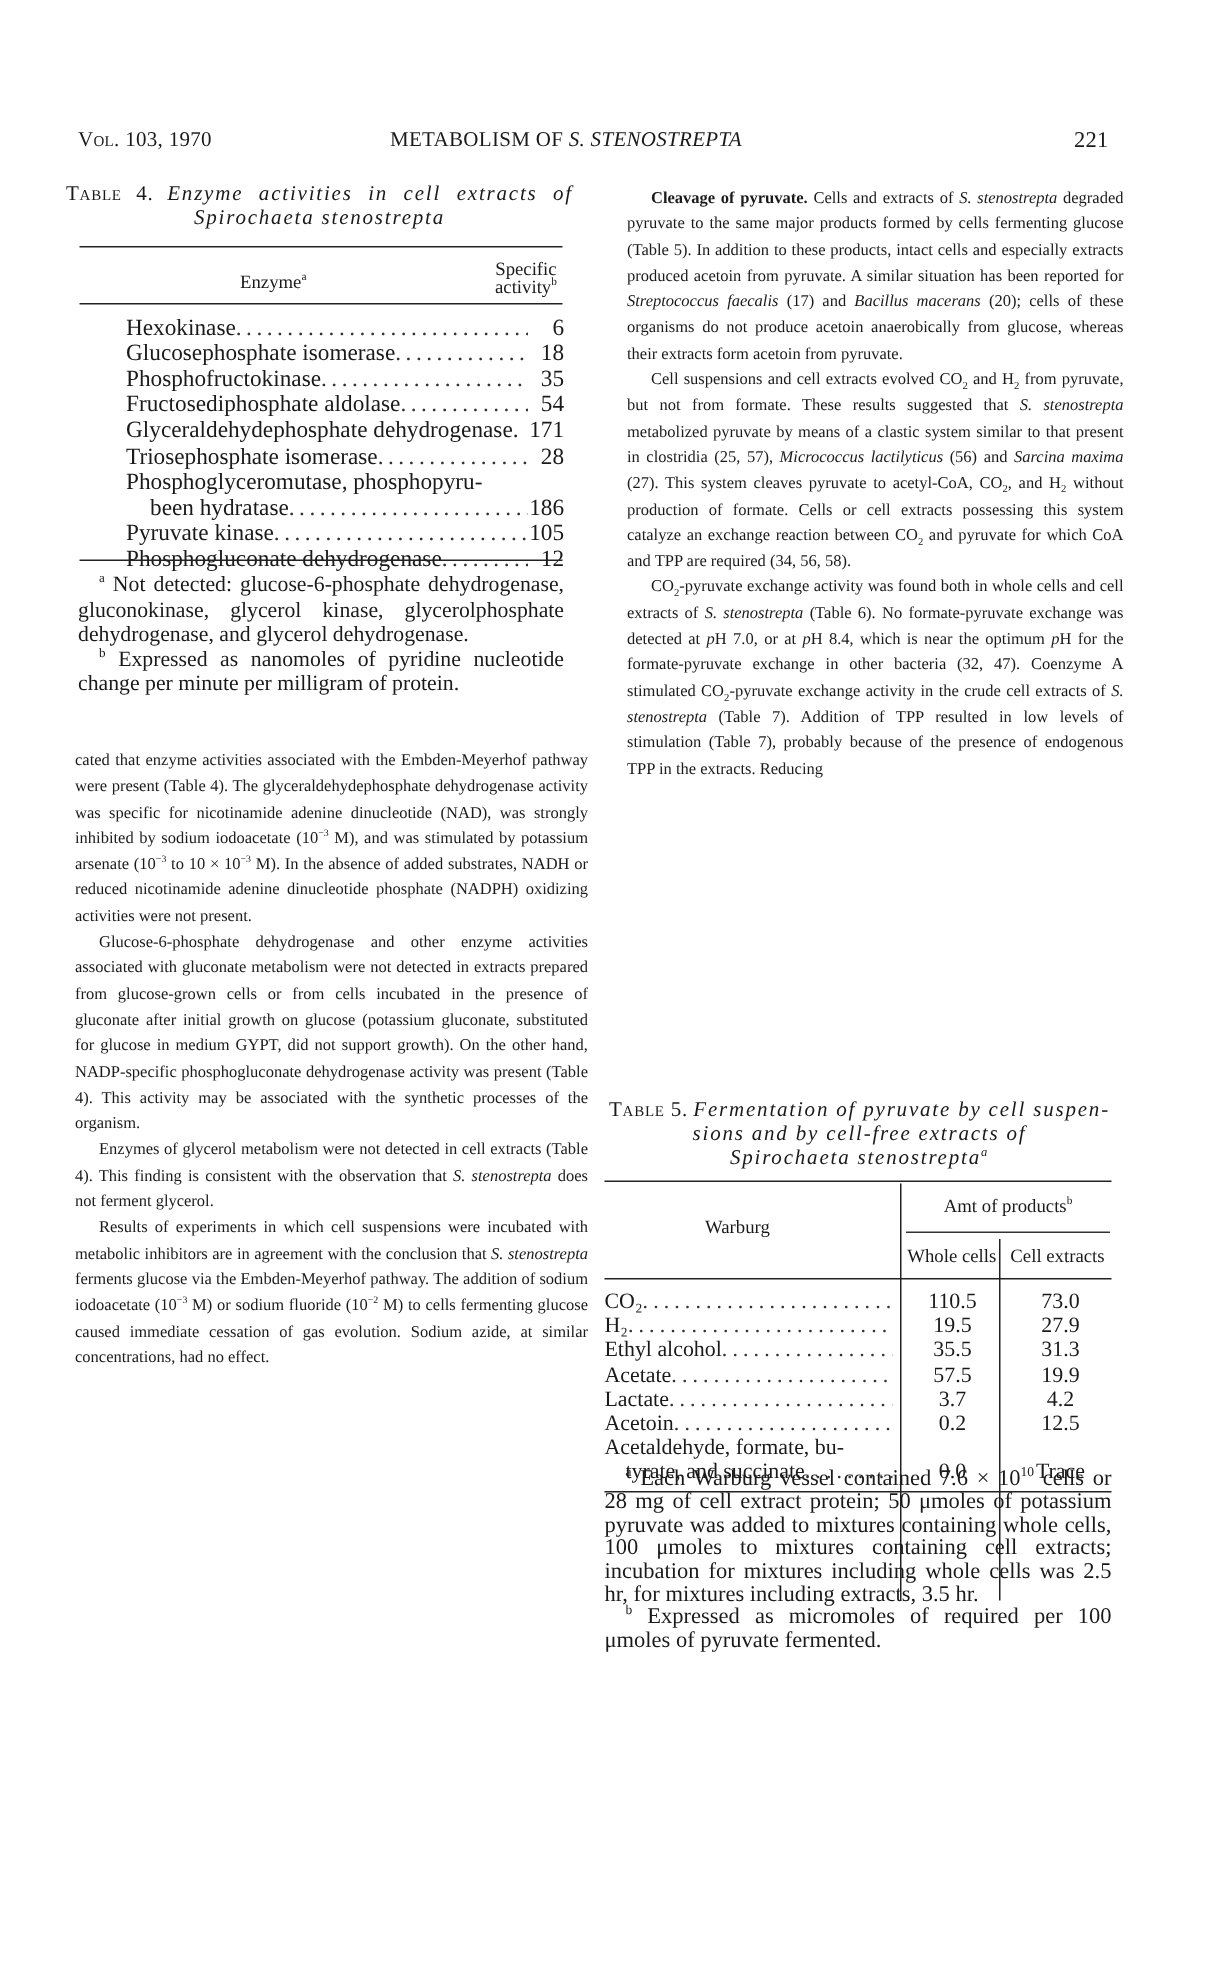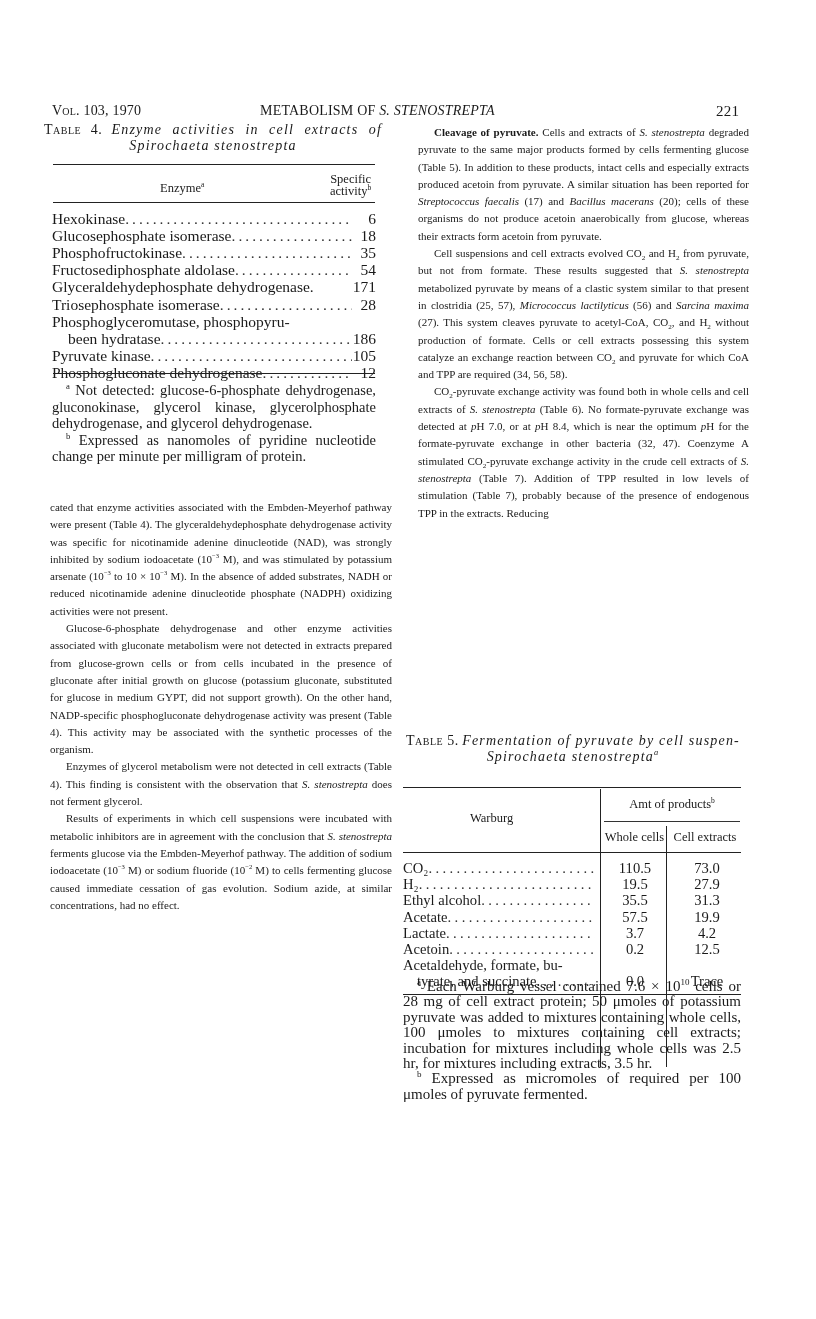--- a/index.html
+++ b/index.html
@@ -2,33 +2,33 @@
 <html><head>
   <meta charset="utf-8">
   <style>
     html, body { margin: 0; padding: 0; background: #ffffff; }
     body {
       width: 816px; height: 1319px; position: relative; overflow: hidden;
       font-family: "Liberation Serif", "DejaVu Serif", serif;
       color: #1a1a1a;
     }
     .abs { position: absolute; }
-    .runhead { top: 103px; font-size: 14px; letter-spacing: 0.2px; }
+    .runhead { top: 86px; font-size: 14px; letter-spacing: 0.2px; }
     .runhead .sc { font-variant: small-caps; }
     .col { position: absolute; width: 342px; font-size: 11px; line-height: 17.3px; text-align: justify; }
     .col p { margin: 0; }
     .col p.indent { text-indent: 16px; }
     .tcaption { font-size: 14px; line-height: 16px; text-align: center; }
     .tcaption .lbl { font-variant: small-caps; font-style: normal; letter-spacing: 0.5px; }
     .tcaption .ttl { font-style: italic; letter-spacing: 1.2px; }
     .rule { position: absolute; height: 0; border-top: 1.6px solid #222; }
     .rule.thin { border-top: 1px solid #333; }
     .vrule { position: absolute; width: 0; border-left: 1.2px solid #222; }
     .t4row { position: absolute; left: 52px; width: 324px; font-size: 15.5px; line-height: 16px; display: flex; white-space: nowrap; }
-    .t4row .name { flex: 0 0 auto; }
+    .t4row .name { flex: 0 0 auto; margin-left: 32px; }
     .t4row .dots { flex: 1 1 auto; overflow: hidden; letter-spacing: 3px; color: #333; }
     .t4row .val { flex: 0 0 auto; text-align: right; min-width: 24px; }
     .hd { font-size: 12.5px; }
     .fn { position: absolute; font-size: 14.5px; line-height: 16.5px; text-align: justify; }
     .fn p { margin: 0; text-indent: 14px; }
     sup { font-size: 0.6em; vertical-align: super; line-height: 0; }
     sub { font-size: 0.65em; vertical-align: sub; line-height: 0; }
     .t5row { position: absolute; font-size: 14.6px; line-height: 16px; white-space: nowrap; }
     .t5name { position: absolute; left: 403px; width: 192px; display: flex; }
     .t5name .dots { flex: 1 1 auto; overflow: hidden; letter-spacing: 3.4px; color: #333; }
@@ -122,20 +122,21 @@
 </div>
 
 <div class="col" style="left:418px;top:124px;width:331px;">
   <p class="indent"><b>Cleavage of pyruvate.</b><span> Cells and extracts of </span><i>S. stenostrepta</i><span> degraded pyruvate to the same major products formed by cells fermenting glucose (Table 5). In addition to these products, intact cells and especially extracts produced acetoin from pyruvate. A similar situation has been reported for </span><i>Streptococcus faecalis</i><span> (17) and </span><i>Bacillus macerans</i><span> (20); cells of these organisms do not produce acetoin anaerobically from glucose, whereas their extracts form acetoin from pyruvate.</span></p>
   <p class="indent"><span>Cell suspensions and cell extracts evolved CO</span><sub>2</sub><span> and H</span><sub>2</sub><span> from pyruvate, but not from formate. These results suggested that </span><i>S. stenostrepta</i><span> metabolized pyruvate by means of a clastic system similar to that present in clostridia (25, 57), </span><i>Micrococcus lactilyticus</i><span> (56) and </span><i>Sarcina maxima</i><span> (27). This system cleaves pyruvate to acetyl-CoA, CO</span><sub>2</sub><span>, and H</span><sub>2</sub><span> without production of formate. Cells or cell extracts possessing this system catalyze an exchange reaction between CO</span><sub>2</sub><span> and pyruvate for which CoA and TPP are required (34, 56, 58).</span></p>
   <p class="indent"><span>CO</span><sub>2</sub><span>-pyruvate exchange activity was found both in whole cells and cell extracts of </span><i>S. stenostrepta</i><span> (Table 6). No formate-pyruvate exchange was detected at </span><i>p</i><span>H 7.0, or at </span><i>p</i><span>H 8.4, which is near the optimum </span><i>p</i><span>H for the formate-pyruvate exchange in other bacteria (32, 47). Coenzyme A stimulated CO</span><sub>2</sub><span>-pyruvate exchange activity in the crude cell extracts of </span><i>S. stenostrepta</i><span> (Table 7). Addition of TPP resulted in low levels of stimulation (Table 7), probably because of the presence of endogenous TPP in the extracts. Reducing</span></p>
 </div>
 
 <div class="abs tcaption" style="left:404px;top:733px;width:338px;">
   <div><span class="lbl">Table 5.</span> <span class="ttl">Fermentation of pyruvate by cell suspen-</span></div>
+  <div class="ttl">sions and by cell-free extracts of</div>
   <div class="ttl"><span>Spirochaeta stenostrepta</span><sup>a</sup></div>
 </div>
 <div class="rule" style="left:403px;top:787px;width:338px;"></div>
 <div class="vrule" style="left:600px;top:789px;height:278px;"></div>
 <div class="vrule" style="left:666px;top:826px;height:241px;"></div>
 <div class="abs hd" style="left:470px;top:811px;">Warburg</div>
 <div class="abs hd" style="left:604px;top:797px;width:136px;text-align:center;"><span>Amt of products</span><sup>b</sup></div>
 <div class="rule thin" style="left:604px;top:821px;width:136px;"></div>
 <div class="abs hd" style="left:603px;top:830px;width:63px;text-align:center;">Whole cells</div>
 <div class="abs hd" style="left:669px;top:830px;width:72px;text-align:center;">Cell extracts</div>

